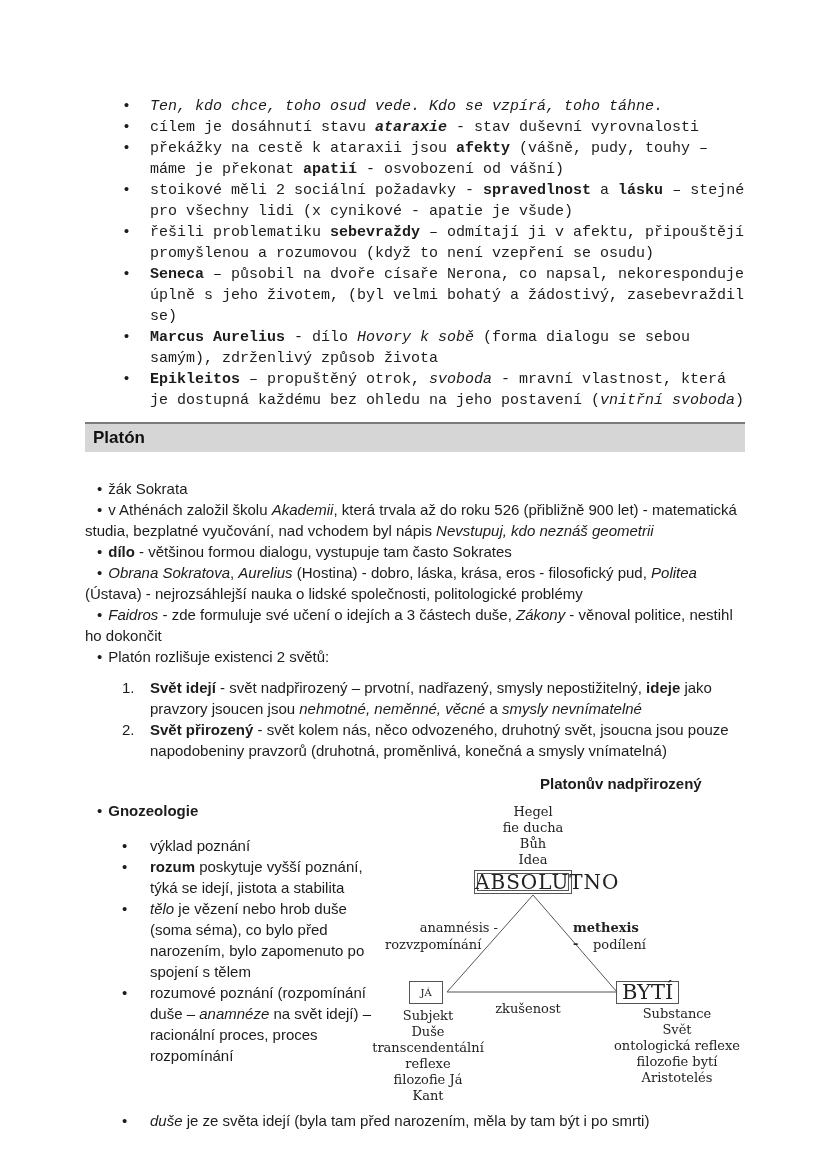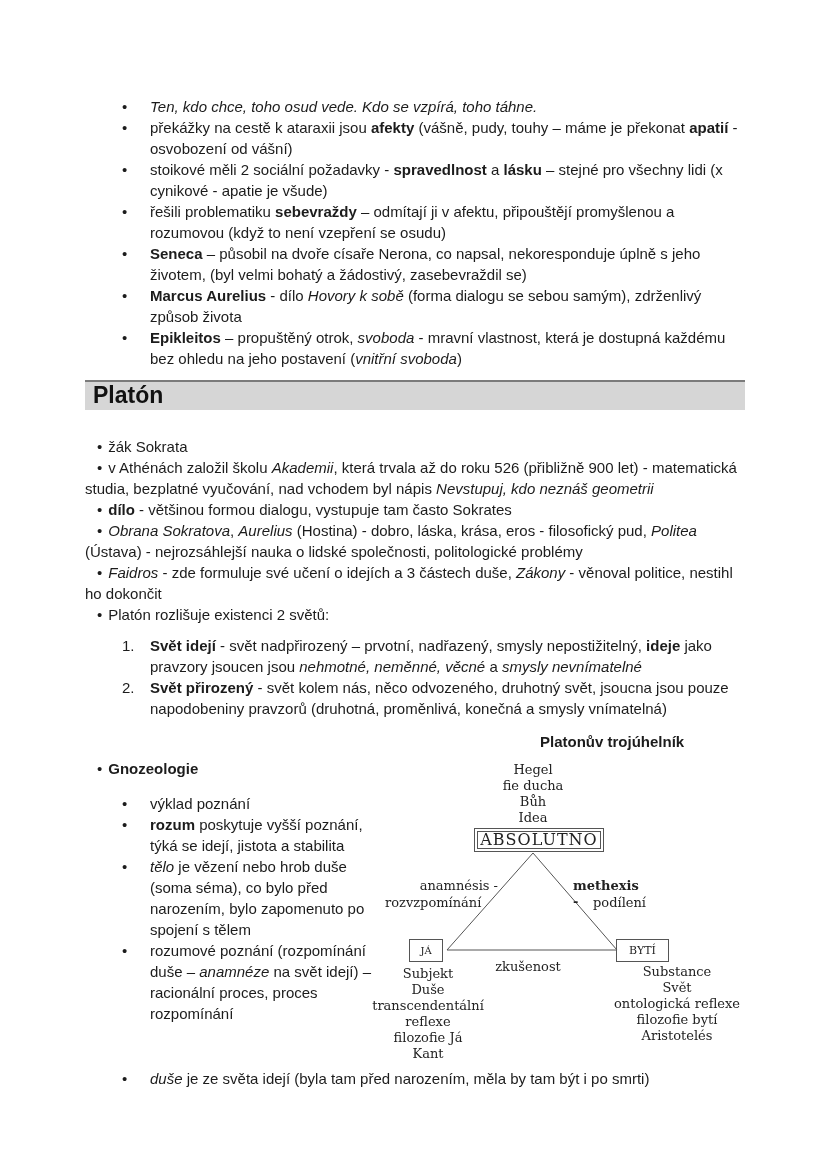--- a/index.html
+++ b/index.html
@@ -8,27 +8,27 @@
     position:relative; width:828px; height:1171px; background:#ffffff;
     font-family:"Liberation Sans", sans-serif; font-size:15px; line-height:21px;
     color:#1c1c1c; overflow:hidden;
   }
   .content { position:absolute; left:85px; top:0; width:660px; }
   .b { font-weight:bold; }
   .i { font-style:italic; }
 
   
   ul.hlist { list-style:none; margin:96px 0 0 37px; }
-  ul.hlist li { position:relative; padding-left:28px; }
+  ul.hlist li { position:relative; padding-left:28px;font-family:Liberation Mono, monospace; }
   ul.hlist li::before { content:"\2022"; position:absolute; left:0; top:0; }
 
   
   .heading-bar {
     margin-top:11px; height:30px; background:#d6d6d6; border-top:2px solid #7b7b7b;
-    font-size:23px; font-weight:bold; line-height:27px; padding-left:8px; color:#111;
+    font-size:17px; font-weight:bold; line-height:27px; padding-left:8px; color:#111;
   }
 
   
   .pbullets { margin-top:26px; }
   .pbullet { text-indent:12px; }
   .pbullet .marker { margin-right:6px; }
 
   
   ol.numlist { list-style:none; margin:10px 0 0 37px; }
   ol.numlist li { position:relative; padding-left:28px; }
@@ -47,49 +47,50 @@
   ul.lastlist li::before { content:"\2022"; position:absolute; left:0; top:0; }
 
   
   .diagram {
     position:absolute; left:278px; top:4px; width:365px; height:300px;
     font-family:"DejaVu Serif", serif; font-size:13px; line-height:16px; color:#222;
   }
   .diagram .abs { position:absolute; }
   .d-top { left:100px; top:0; width:140px; text-align:center; }
   .d-absolutno {
-    left:111px; top:66px; width:130px; height:24px; text-align:center;
+    left:111px; top:66px; width:98px; height:24px; text-align:center;
     border:1px solid #555; box-shadow: inset 0 0 0 2px #fff, inset 0 0 0 3px #555;
-    font-size:16px; letter-spacing:1px; line-height:22px;
+    font-size:20px; letter-spacing:1px; line-height:22px;
   }
   .d-anamnesis { left:55px; top:116px; width:80px; text-align:right; }
   .d-rozvzpom  { left:22px; top:133px; width:95px; text-align:center; }
   .d-methexis  { left:210px; top:116px; width:70px; text-align:left;font-weight:bold; }
   .d-podileni  { left:230px; top:133px; width:55px; text-align:left; }
   .d-ja {
     left:46px; top:177px; min-width:34px; height:23px; border:1px solid #555;
     text-align:center; font-size:10px; line-height:21px; padding:0 4px;
   }
   .d-byti {
     left:253px; top:177px; min-width:46px; height:23px; border:1px solid #555;
-    text-align:center; font-size:11px; line-height:21px; padding:0 12px;
+    text-align:center; font-size:21px; line-height:21px; padding:0 5px;
   }
   .d-zkusenost { left:110px; top:197px; width:110px; text-align:center; }
   .d-col-left  { left:-8px; top:204px; width:146px; text-align:center; }
   .d-col-right { left:207px; top:202px; width:142px; text-align:center;margin-left:36px; }
   svg.tri { position:absolute; left:0; top:0; }
 </style>
 </head>
 <body>
 
 <div class="page">
   <div class="content">
 
     <ul class="hlist">
       <li><span class="i">Ten, kdo chce, toho osud vede. Kdo se vzpírá, toho táhne.</span></li>
+      <li><span>cílem je dosáhnutí stavu </span><span class="b i">ataraxie</span><span> - stav duševní vyrovnalosti</span></li>
       <li><span>překážky na cestě k ataraxii jsou </span><span class="b">afekty</span><span> (vášně, pudy, touhy – máme je překonat </span><span class="b">apatií</span><span> - osvobození od vášní)</span></li>
       <li><span>stoikové měli 2 sociální požadavky - </span><span class="b">spravedlnost</span><span> a </span><span class="b">lásku</span><span> – stejné pro všechny lidi (x cynikové - apatie je všude)</span></li>
       <li><span>řešili problematiku </span><span class="b">sebevraždy</span><span> – odmítají ji v afektu, připouštějí promyšlenou a rozumovou (když to není vzepření se osudu)</span></li>
       <li><span class="b">Seneca</span><span> – působil na dvoře císaře Nerona, co napsal, nekoresponduje úplně s jeho životem, (byl velmi bohatý a žádostivý, zasebevraždil se)</span></li>
       <li><span class="b">Marcus Aurelius</span><span> - dílo </span><span class="i">Hovory k sobě</span><span> (forma dialogu se sebou samým), zdrženlivý způsob života</span></li>
       <li><span class="b">Epikleitos</span><span> – propuštěný otrok, </span><span class="i">svoboda</span><span> - mravní vlastnost, která je dostupná každému bez ohledu na jeho postavení (</span><span class="i">vnitřní svoboda</span><span>)</span></li>
     </ul>
 
     <div class="heading-bar">Platón</div>
 
@@ -100,21 +101,21 @@
       <div class="pbullet"><span class="marker">•</span><span><span class="i">Obrana Sokratova</span><span>, </span><span class="i">Aurelius</span><span> (Hostina) - dobro, láska, krása, eros - filosofický pud, </span><span class="i">Politea</span><span> (Ústava) - nejrozsáhlejší nauka o lidské společnosti, politologické problémy</span></span></div>
       <div class="pbullet"><span class="marker">•</span><span><span class="i">Faidros</span><span> - zde formuluje své učení o idejích a 3 částech duše, </span><span class="i">Zákony</span><span> - věnoval politice, nestihl ho dokončit</span></span></div>
       <div class="pbullet"><span class="marker">•</span><span><span>Platón rozlišuje existenci 2 světů:</span></span></div>
     </div>
 
     <ol class="numlist">
       <li><span class="num">1.</span><span><span class="b">Svět idejí</span><span> - svět nadpřirozený – prvotní, nadřazený, smysly nepostižitelný, </span><span class="b">ideje</span><span> jako pravzory jsoucen jsou </span><span class="i">nehmotné, neměnné, věcné</span><span> a </span><span class="i">smysly nevnímatelné</span></span></li>
       <li><span class="num">2.</span><span><span class="b">Svět přirozený</span><span> - svět kolem nás, něco odvozeného, druhotný svět, jsoucna jsou pouze napodobeniny pravzorů (druhotná, proměnlivá, konečná a smysly vnímatelná)</span></span></li>
     </ol>
 
-    <div class="diagram-title">Platonův trojúhelník</div>
+    <div class="diagram-title">Platonův nadpřirozený</div>
 
     <div class="section-gnoz">
       <div class="left-col">
         <div class="pbullet"><span class="marker">•</span><span><span class="b">Gnozeologie</span></span></div>
         <ul class="sublist">
           <li><span>výklad poznání</span></li>
           <li><span class="b">rozum</span><span> poskytuje vyšší poznání, týká se idejí, jistota a stabilita</span></li>
           <li><span class="i">tělo</span><span> je vězení nebo hrob duše (soma séma), co bylo před narozením, bylo zapomenuto po spojení s tělem</span></li>
           <li><span>rozumové poznání (rozpomínání duše – </span><span class="i">anamnéze</span><span> na svět idejí) – racionální proces, proces rozpomínání</span></li>
         </ul>

